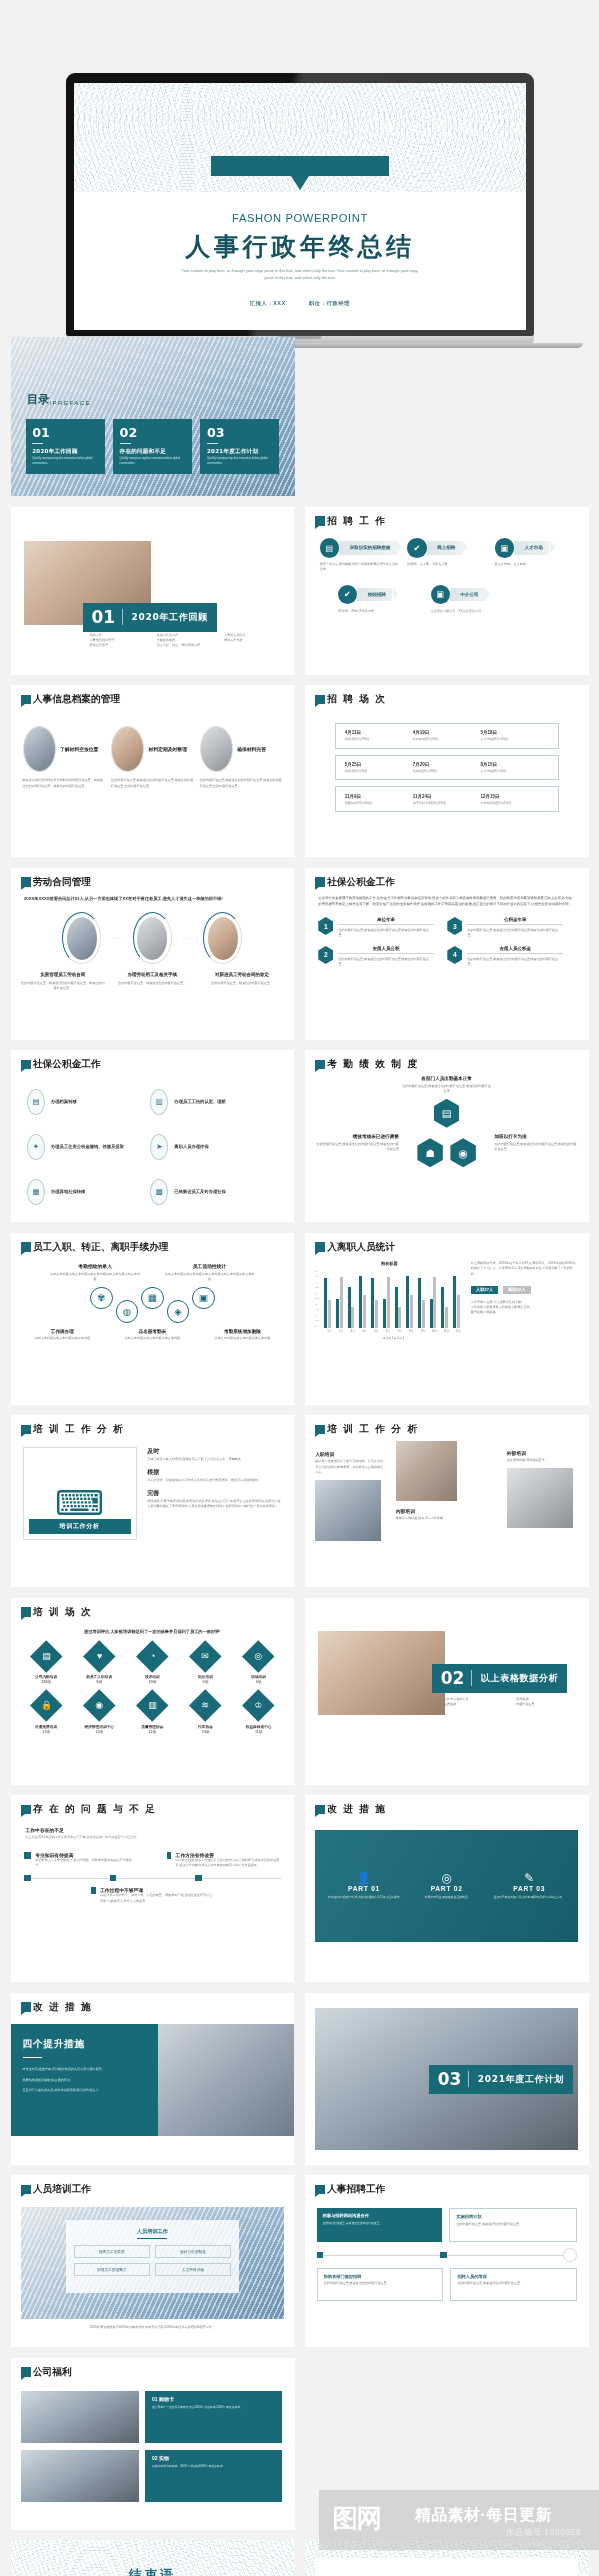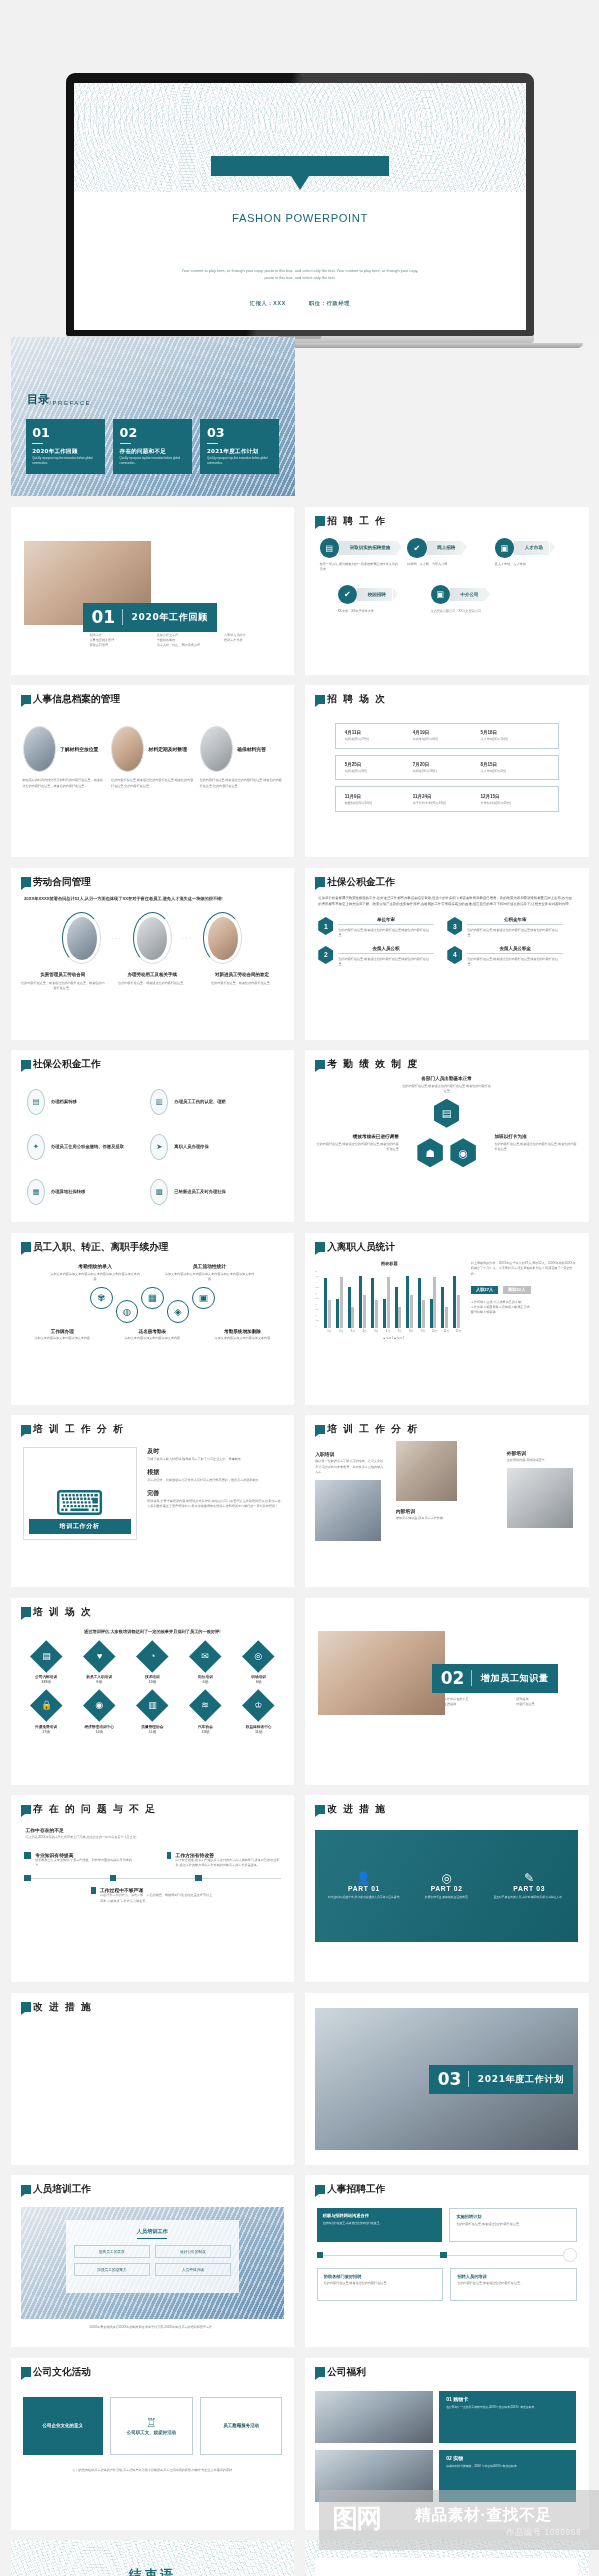--- a/index.html
+++ b/index.html
@@ -137,20 +137,21 @@
   <div class="laptop">
     <div class="lid">
       <div class="cam"></div>
       <div class="screen">
         <div class="screen-white"></div>
         <div class="swirl-band">
             <div class="swirl"></div>
           </div>
         <div class="tbar"></div>
         <div class="hero-en">FASHON POWERPOINT</div>
+        <div class="hero-cn">人事行政年终总结</div>
         <div class="hero-sub">Your content to play here, or through your copy, paste in this box, and select only the text. Your content to play here, or through your copy, paste in this box, and select only the text.</div>
         <div class="hero-meta">
           <span>汇报人：XXX</span>
           <span>职位：行政经理</span>
         </div>
       </div>
     </div>
     <div class="base"></div>
     <div class="foot"></div>
   </div>
@@ -771,21 +772,21 @@
             <div style="font-size:3.7px;color:#444">11场</div>
           </div>
         </div>
     </div>
 
     <div class="slide h250">
       <div class="photo warm" style="position:absolute;left:13.5px;top:33px;width:127px;height:84px;"></div>
       <div class="badge" style="position:absolute;left:127px;top:66px;">
         <span class="num">02</span>
         <span class="bar"></span>
-        <span class="txt">增加员工知识量</span>
+        <span class="txt">以上表格数据分析</span>
       </div>
       <div style="position:absolute;left:139px;top:99px;right:10.5px;display:flex;gap:10.5px;">
         <div style="flex:1">
           <div class="mini">工作中存在的不足</div>
           <div class="mini">改进措施</div>
         </div>
         <div style="flex:1">
           <div class="mini">提升措施</div>
           <div class="mini">内容打在这里</div>
         </div>
@@ -865,20 +866,30 @@
       </div>
     </div>
   </div>
 
   <div class="row">
     <div class="slide h230">
       <div class="stitle">
           <span class="flag"></span>
         <h3>改 进 措 施</h3>
         </div>
+      <div style="display:flex;margin-top:12px;">
+        <div class="teal" style="width:52%;color:#fff;padding:13.5px 12px;min-height:112px;">
+          <div style="font-size:9.7px;font-weight:bold;letter-spacing:0.7px;">四个提升措施</div>
+          <div style="width:19.5px;height:1.5px;background:#fff;margin:6px 0 9px"></div>
+          <div class="mini" style="color:#d9e9eb;margin-bottom:5.2px">对专业对口,经验丰富,设计能力较强的人员工资可适应提升;</div>
+          <div class="mini" style="color:#d9e9eb;margin-bottom:5.2px">拓展招聘渠道,积极收集合适的简历;</div>
+          <div class="mini" style="color:#d9e9eb;">且直对已有意向的人员,并针对实际情况,吸引并留住人才。</div>
+        </div>
+        <div class="photo office" style="width:48%;min-height:112px;"></div>
+      </div>
     </div>
 
     <div class="slide h230">
       <div class="photo people" style="position:absolute;left:10.5px;top:15px;right:10.5px;bottom:15px;"></div>
       <div class="badge" style="position:absolute;left:124px;top:72px;">
         <span class="num">03</span>
         <span class="bar"></span>
         <span class="txt">2021年度工作计划</span>
       </div>
     </div>
@@ -937,35 +948,20 @@
         </div>
         <div class="box-o" style="flex:1;padding:5.2px 6px;min-height:33px;">
           <div style="font-size:4.2px;font-weight:bold;color:#23606b">招聘人员的培训</div>
           <div class="mini" style="margin-top:2.2px">您的内容打在这里,或者通过您的内容打在这里。</div>
         </div>
       </div>
     </div>
   </div>
 
   <div class="row">
-    <div class="slide h230">
-      <div class="stitle">
-          <span class="flag"></span>
-        <h3 class="tight">公司文化活动</h3>
-        </div>
-      <div style="display:flex;gap:7.5px;padding:19.5px 12px 0;">
-        <div class="teal" style="flex:1;height:58px;color:#fff;display:flex;align-items:center;justify-content:center;text-align:center;font-size:4.5px;font-weight:bold;padding:4.5px">公司企业文化的意义</div>
-        <div class="box-o" style="flex:1;height:58px;display:flex;flex-direction:column;align-items:center;justify-content:center;text-align:center;font-size:4.5px;font-weight:bold;color:#23606b;padding:4.5px">
-          <span style="font-size:12px;color:#186a78">♖</span>
-          <span>公司职工文、娱爱好活动</span>
-        </div>
-        <div class="box-o" style="flex:1;height:58px;display:flex;align-items:center;justify-content:center;text-align:center;font-size:4.5px;font-weight:bold;color:#23606b;padding:4.5px">员工慰藉服务活动</div>
-      </div>
-      <div class="mini" style="text-align:center;padding:12px 22.5px 0;line-height:2;">有目的性地组织员工群体的户外活动,员工群体户外活动不仅能提高员工之间感情的系数,也能作为企业文化建设的素材</div>
-    </div>
 
     <div class="slide h230">
       <div class="stitle">
           <span class="flag"></span>
         <h3 class="tight">公司福利</h3>
         </div>
       <div style="display:flex;gap:6px;padding:13.5px 10.5px 0;align-items:center;">
         <div class="photo people" style="width:45%;height:52px;"></div>
         <div class="teal" style="width:52%;height:52px;color:#fff;padding:5.2px 6.7px;">
           <div style="font-size:5px;font-weight:bold;"><span>01</span> <span>购物卡</span></div>
@@ -1001,16 +997,16 @@
         
         
       </div>
     </div>
   </div>
 </div>
 
 <div id="wm">
   <div class="bar"></div>
   <div class="logo">图网</div>
-  <div class="t1">精品素材·查找不足</div>
+  <div class="t1">精品素材·每日更新</div>
   <div class="t2">作品编号 1080958</div>
 </div>
 
 
 </body></html>

